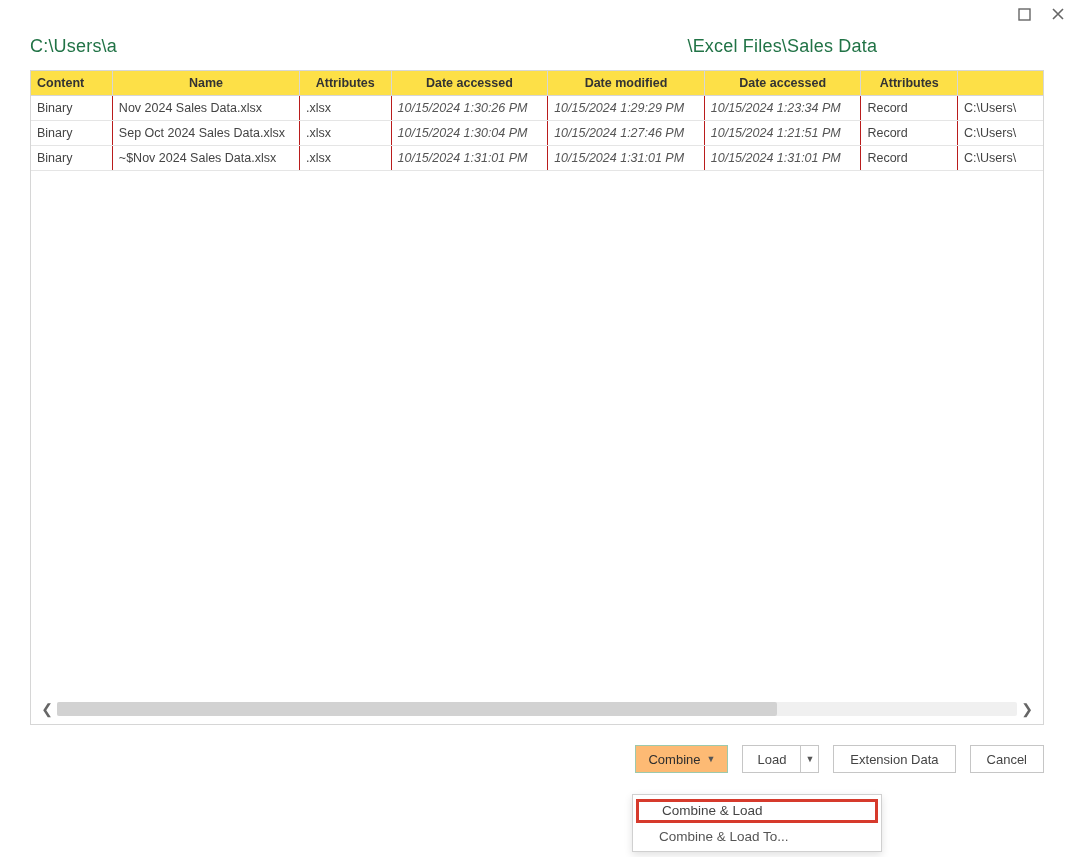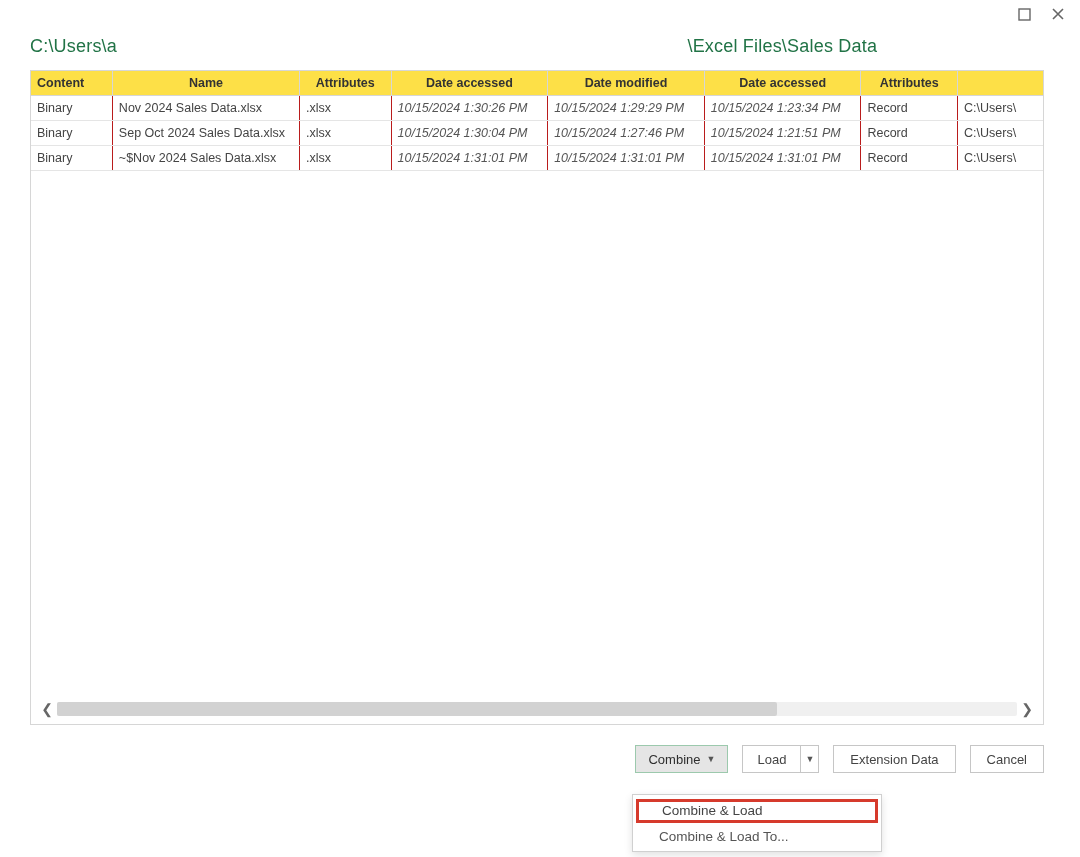--- a/index.html
+++ b/index.html
@@ -153,21 +153,21 @@
     border-left: 1px solid #c6c6c6;
     width: 18px;
     display: flex;
     align-items: center;
     justify-content: center;
     font-size: 9px;
     color: #555;
     height: 100%;
   }
   .btn.combine {
-    background: #e5e5e5;
+    background: #fdba74;
     border: 1px solid #9cc9ad;
     color: #2e2e2e;
     padding: 0 12px;
     gap: 6px;
   }
   .btn.combine .caret-sm {
     font-size: 9px;
     color: #555;
   }
 

